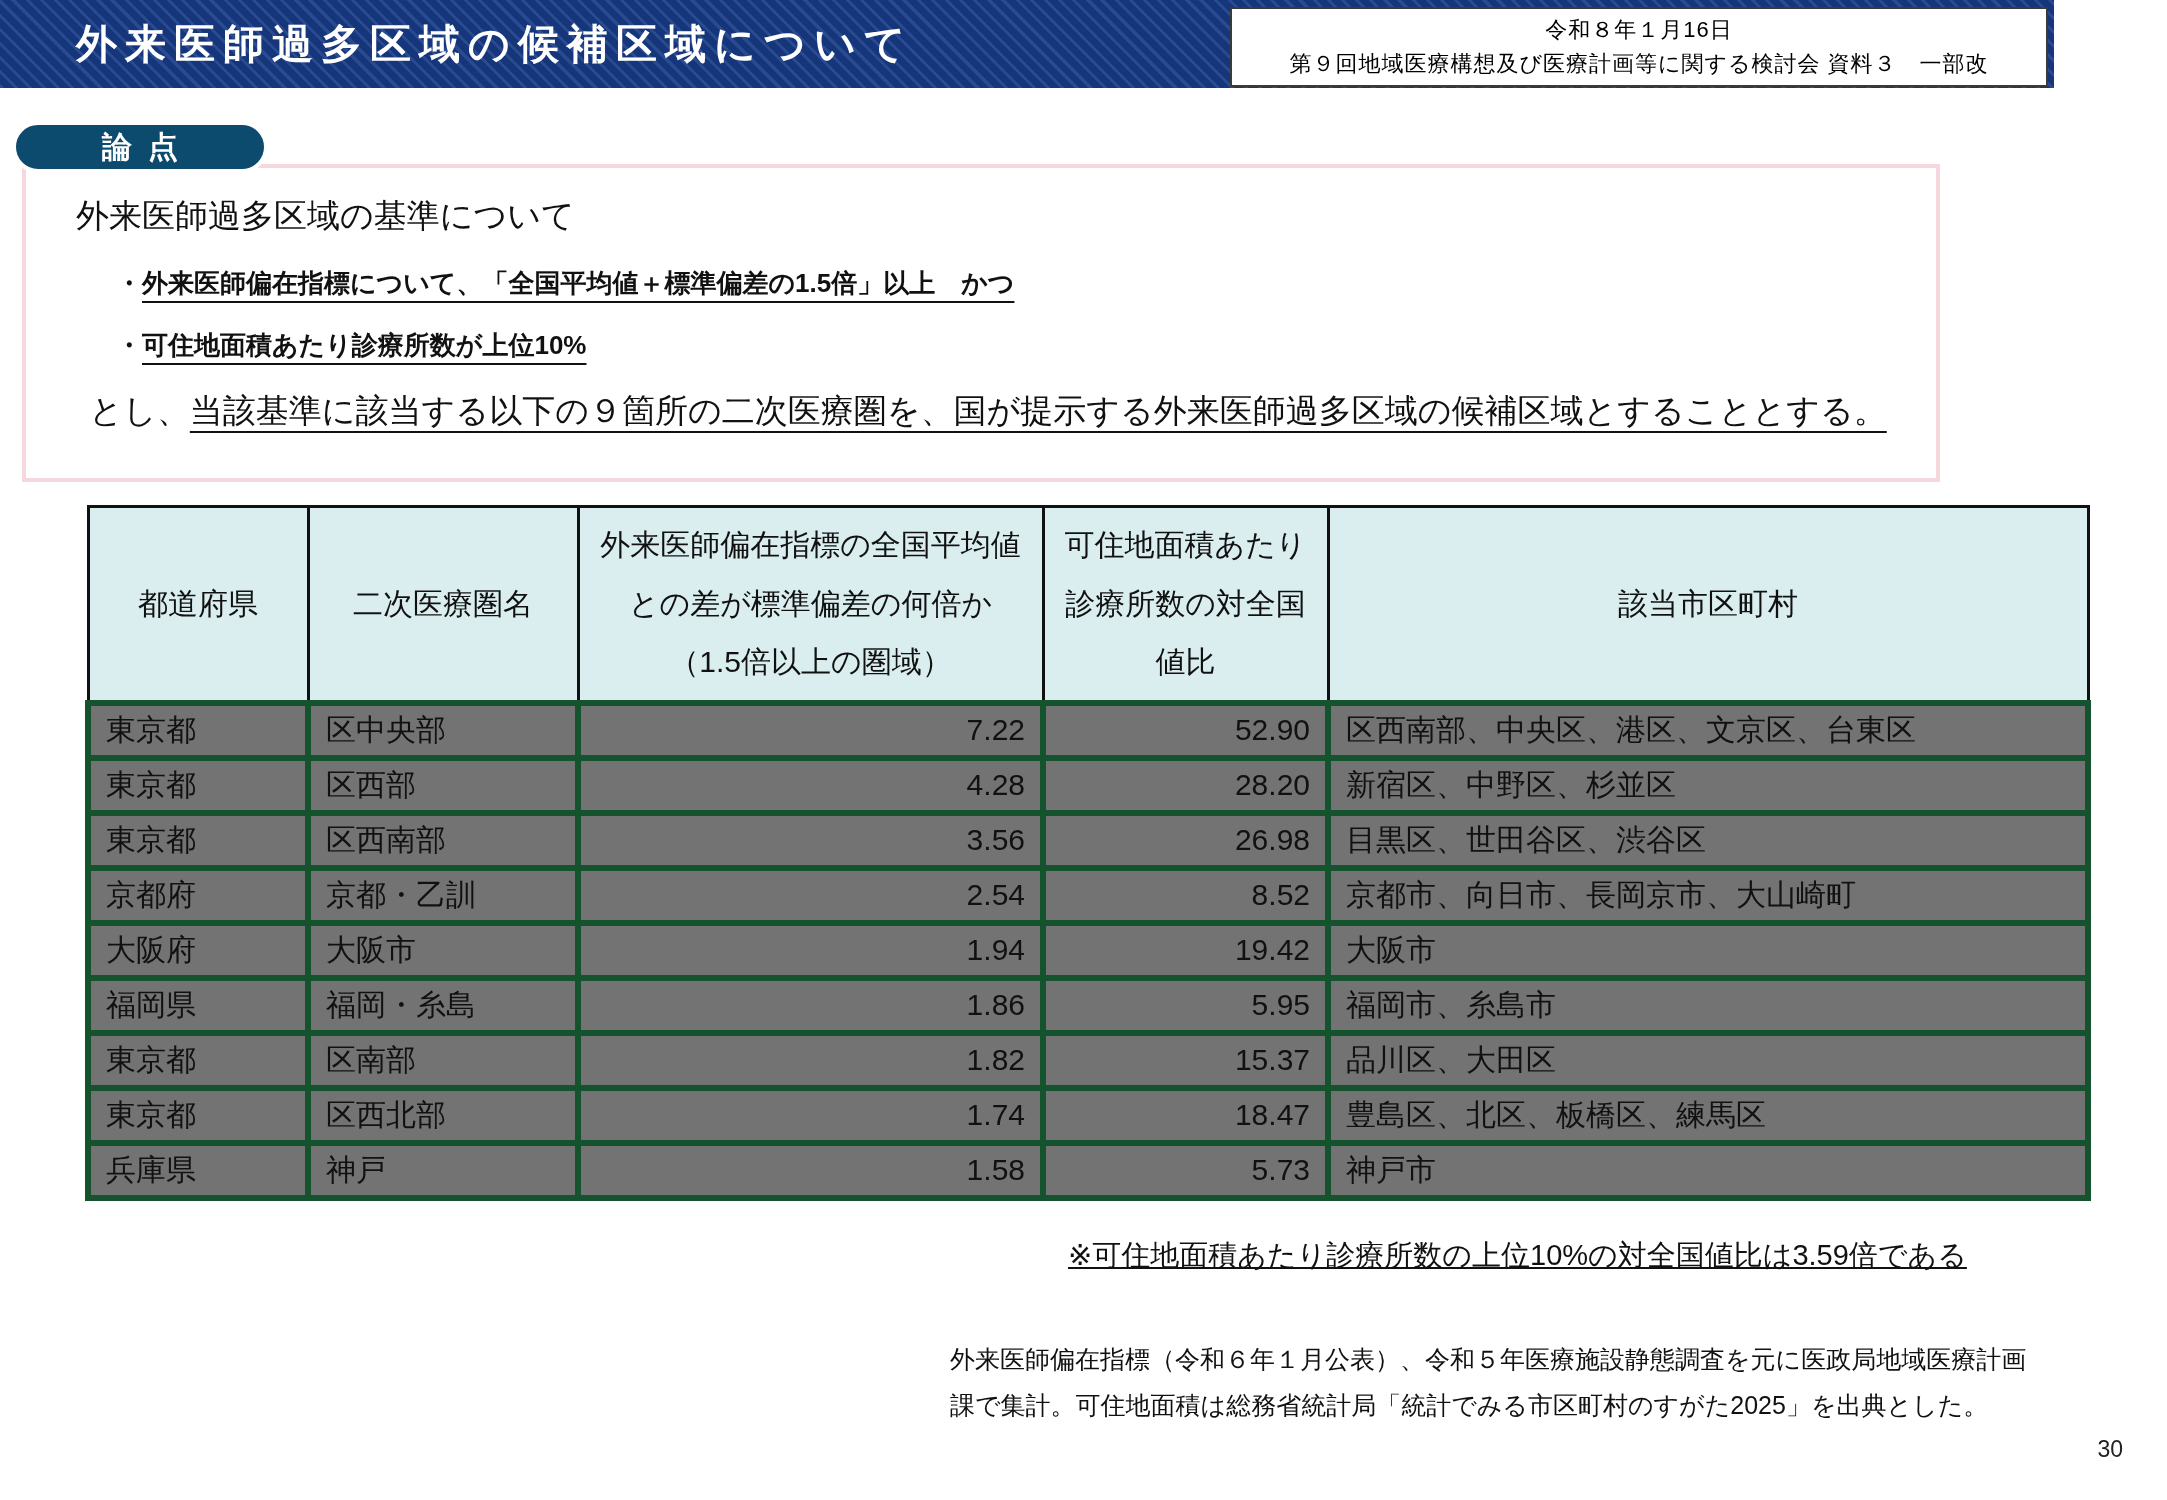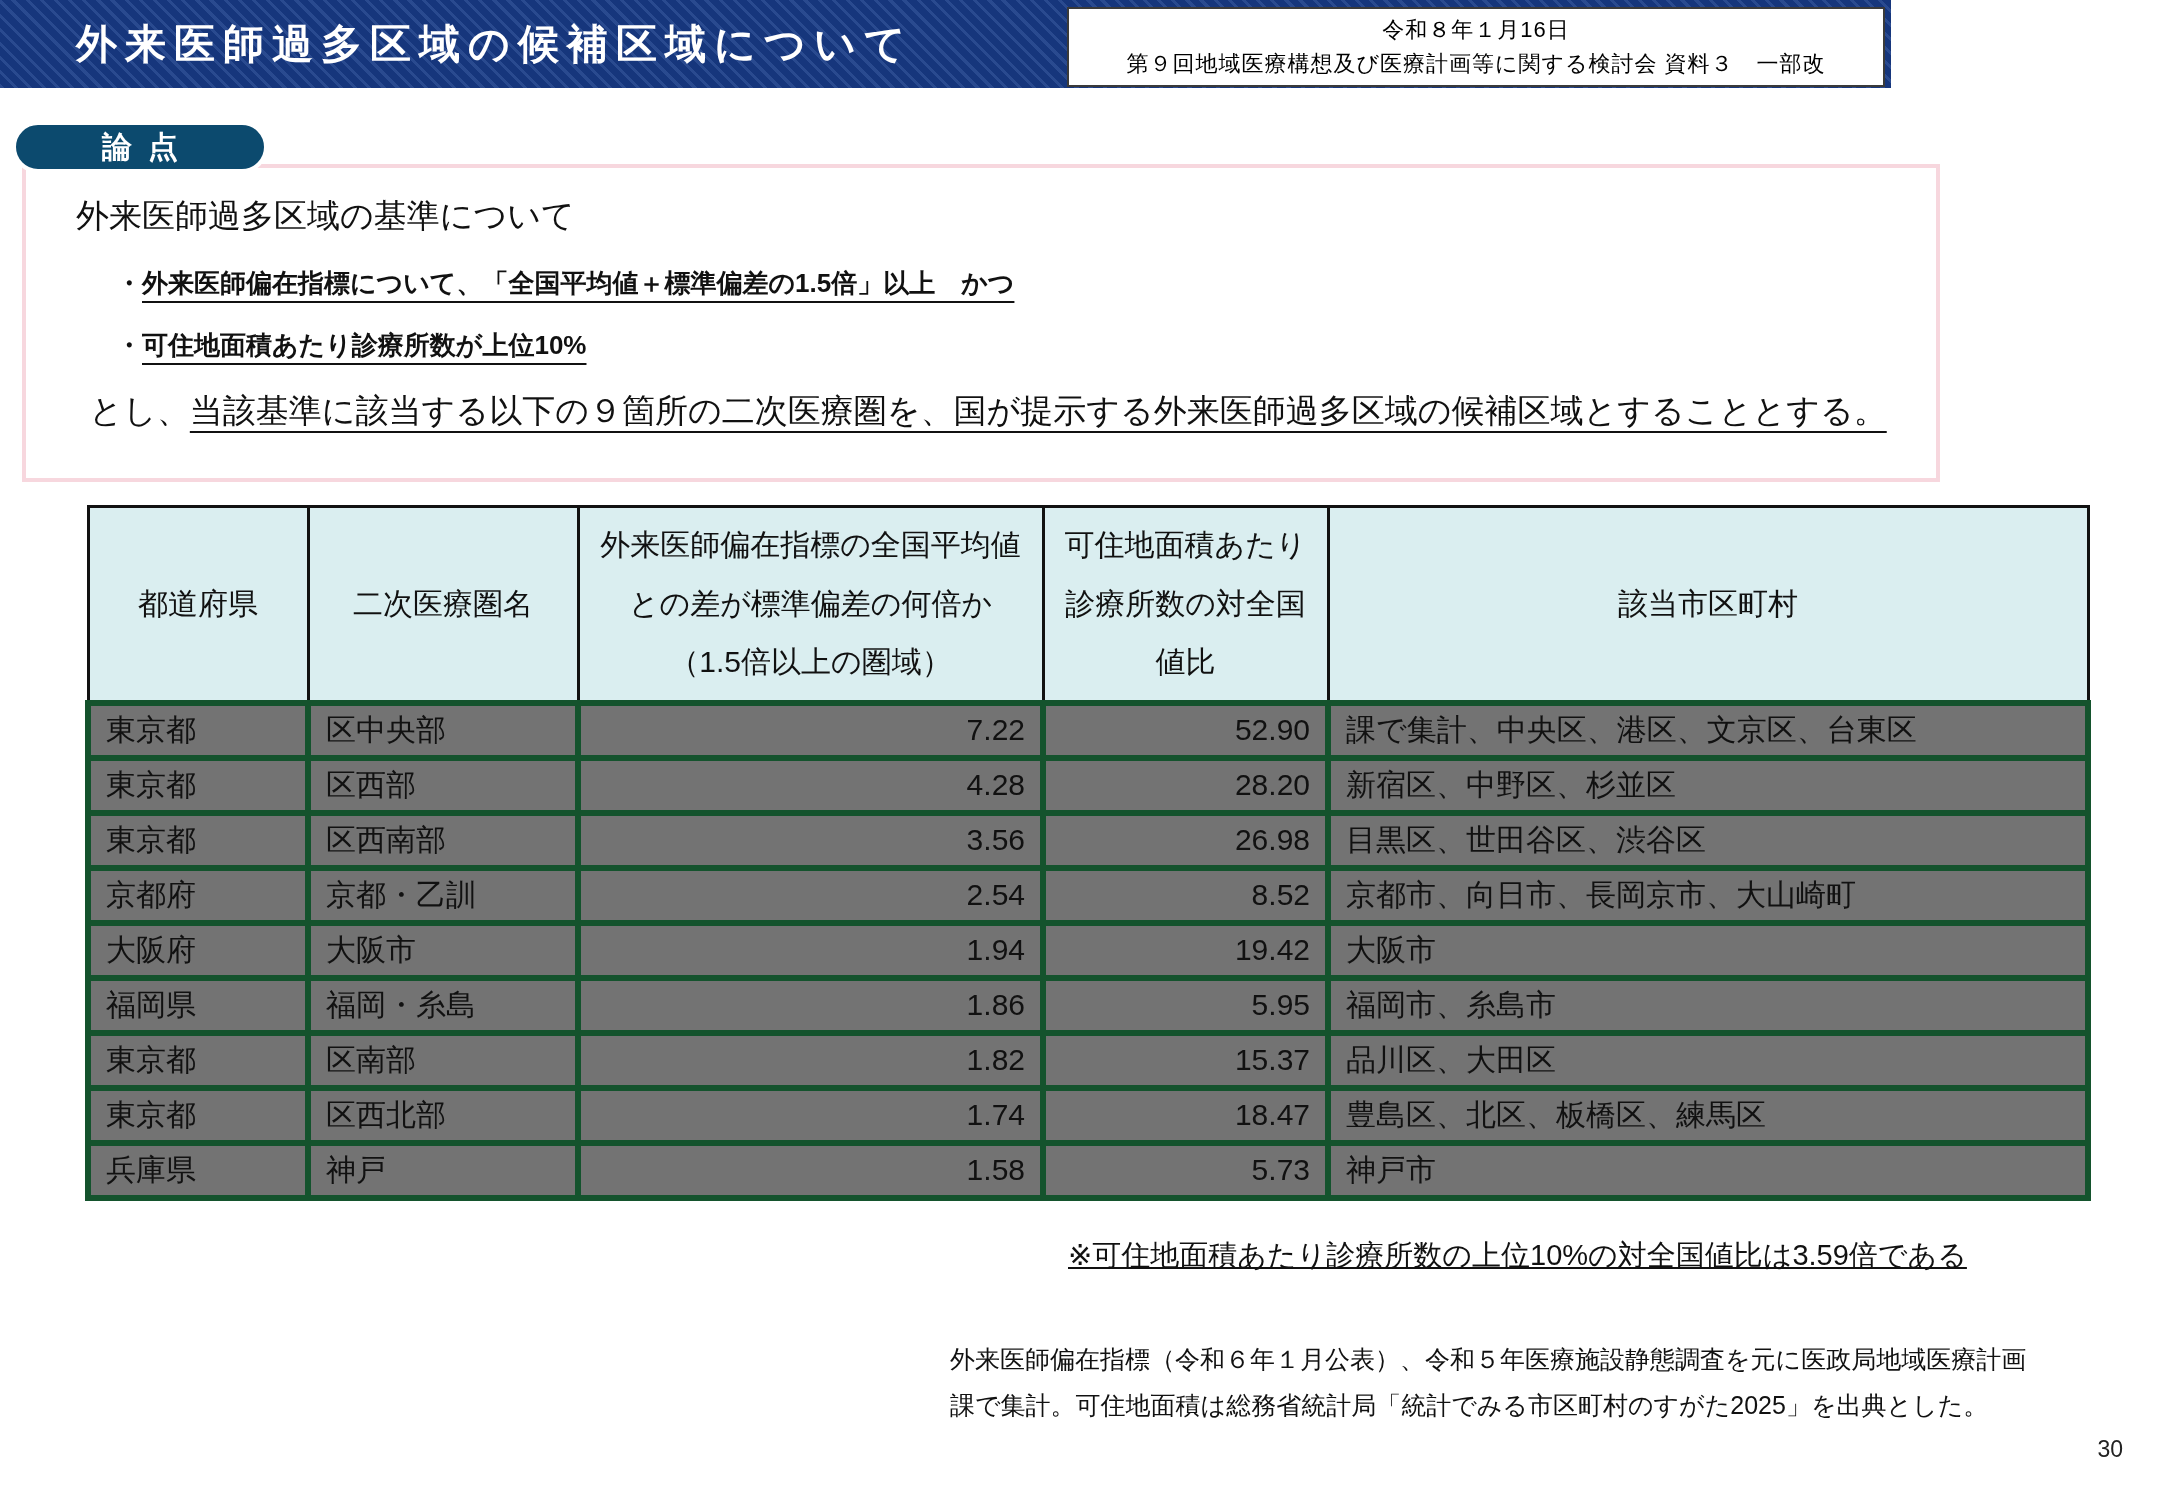--- a/index.html
+++ b/index.html
@@ -6,21 +6,21 @@
   body {
     width: 2167px; height: 1500px;
     position: relative; overflow: hidden;
     background: #ffffff;
     font-family: "Liberation Sans", "DejaVu Sans", sans-serif;
     color: #111;
   }
 
   
   .topbar {
-    position: absolute; left: 0; top: 0; width: 1891px; height: 88px;
+    position: absolute; left: 0; top: 0; width: 2054px; height: 88px;
     background-color: #16367c;
     background-image: repeating-linear-gradient(45deg,
       rgba(120,155,220,0.20) 0 3px, rgba(0,0,0,0) 3px 10px);
   }
   .page-title {
     position: absolute; left: 76px; top: 50%; transform: translateY(-50%);
     margin: 0; color: #ffffff; font-size: 41px; font-weight: bold;
     letter-spacing: 8px; white-space: nowrap;
   }
   .infobox {
@@ -116,21 +116,21 @@
       <th>可住地面積あたり診療所数の対全国値比</th>
       <th>該当市区町村</th>
     </tr>
   </thead>
   <tbody>
     <tr>
       <td>東京都</td>
       <td>区中央部</td>
       <td class="num">7.22</td>
       <td class="num">52.90</td>
-      <td>課で集計、中央区、港区、文京区、台東区</td>
+      <td>区西南部、中央区、港区、文京区、台東区</td>
     </tr>
     <tr>
       <td>東京都</td>
       <td>区西部</td>
       <td class="num">4.28</td>
       <td class="num">28.20</td>
       <td>新宿区、中野区、杉並区</td>
     </tr>
     <tr>
       <td>東京都</td>

